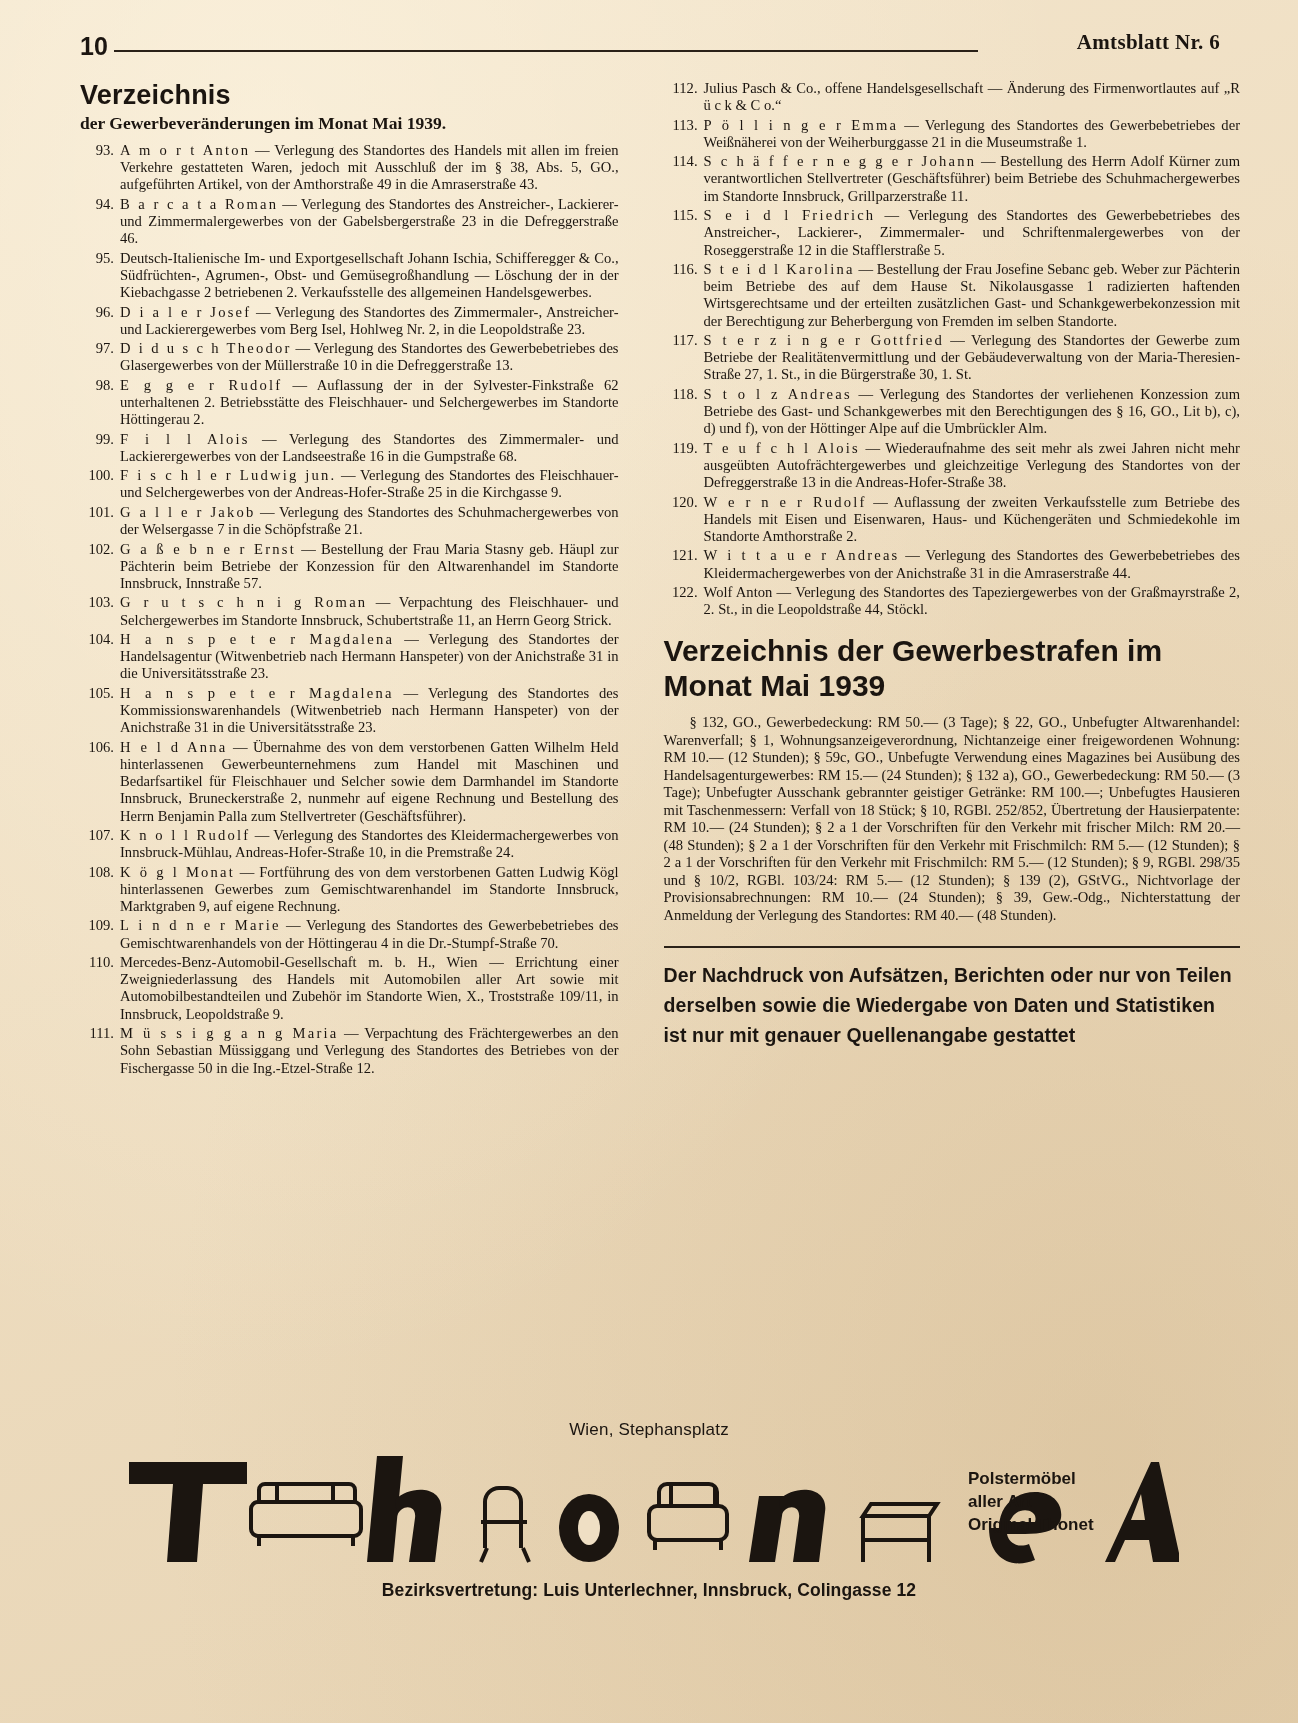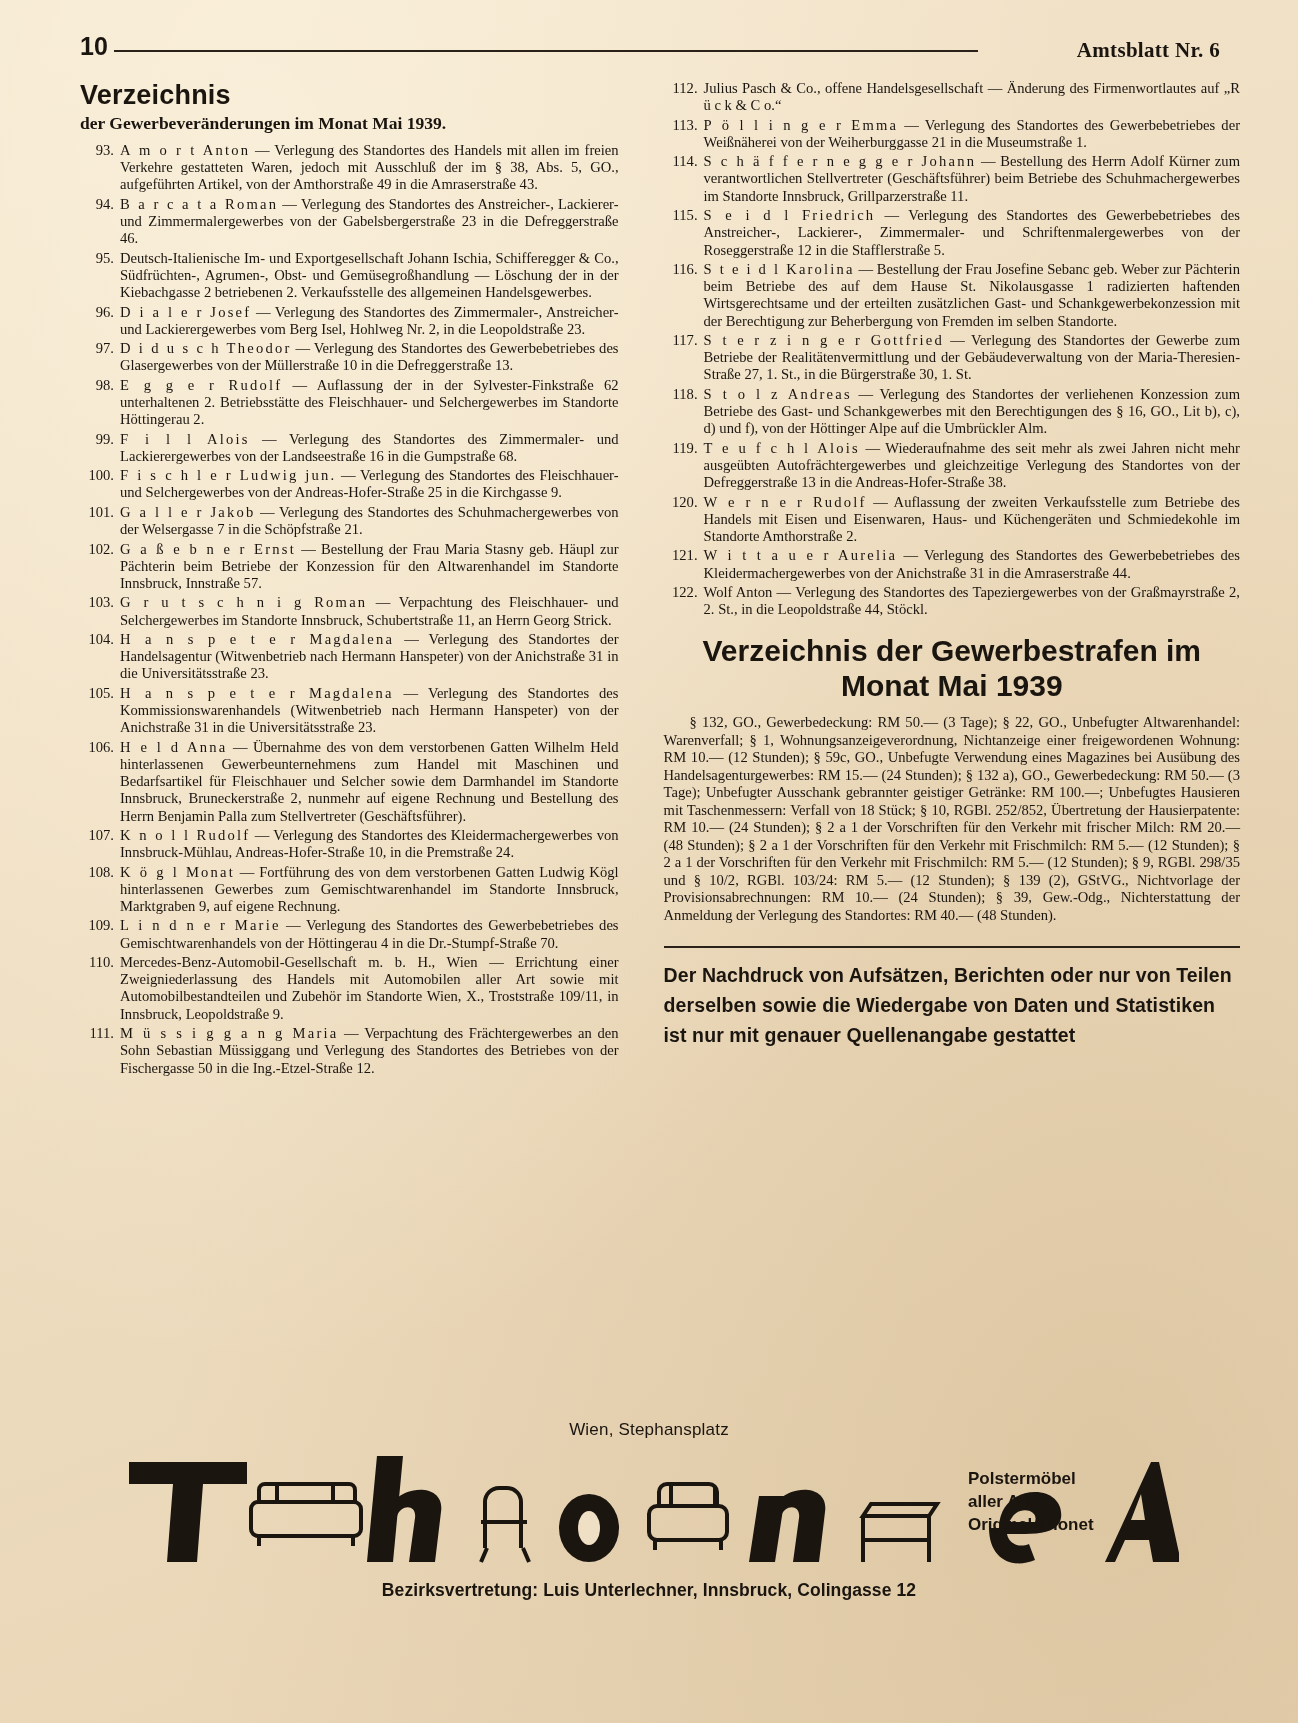--- a/index.html
+++ b/index.html
@@ -51,21 +51,20 @@
     border-top: 2px solid #2a2118;
   }
   .hdr .title {
     position: absolute;
     right: 20px;
     top: 2px;
     font-family: "Liberation Serif", serif;
     font-weight: bold;
     font-size: 21px;
     letter-spacing: 0.3px;
-    margin-top: 8px;
   }
   .cols {
     position: absolute;
     top: 52px;
     left: 0;
     right: 0;
     display: flex;
     gap: 37px;
   }
   .col {
@@ -87,21 +86,20 @@
     font-size: 17.5px;
     font-weight: bold;
     margin: 0 0 8px 0;
   }
   h1.hd2 {
     font-family: "Liberation Sans", sans-serif;
     font-size: 30px;
     font-weight: bold;
     line-height: 1.16;
     margin: 16px 0 10px 0;
-    text-align: center;
   }
 
   ol.entries {
     list-style: none;
     margin: 0;
     padding: 0;
   }
   .entry {
     display: flex;
     font-size: 14.6px;
@@ -310,21 +308,21 @@
             <li class="entry">
               <span class="num">119.</span>
               <span class="txt"><span class="nm">T e u f c h l  Alois</span> — Wiederaufnahme des seit mehr als zwei Jahren nicht mehr ausgeübten Autofrächtergewerbes und gleichzeitige Verlegung des Standortes von der Defreggerstraße 13 in die Andreas-Hofer-Straße 38.</span>
             </li>
             <li class="entry">
               <span class="num">120.</span>
               <span class="txt"><span class="nm">W e r n e r  Rudolf</span> — Auflassung der zweiten Verkaufsstelle zum Betriebe des Handels mit Eisen und Eisenwaren, Haus- und Küchengeräten und Schmiedekohle im Standorte Amthorstraße 2.</span>
             </li>
             <li class="entry">
               <span class="num">121.</span>
-              <span class="txt"><span class="nm">W i t t a u e r  Aurelia</span> — Verlegung des Standortes des Gewerbebetriebes des Kleidermachergewerbes von der Anichstraße 31 in die Amraserstraße 44.</span>
+              <span class="txt"><span class="nm">W i t t a u e r  Andreas</span> — Verlegung des Standortes des Gewerbebetriebes des Kleidermachergewerbes von der Anichstraße 31 in die Amraserstraße 44.</span>
             </li>
             <li class="entry">
               <span class="num">122.</span>
               <span class="txt">Wolf Anton — Verlegung des Standortes des Tapeziergewerbes von der Graßmayrstraße 2, 2. St., in die Leopoldstraße 44, Stöckl.</span>
             </li>
           </ol>
 
         <h1 class="hd2">Verzeichnis der Gewerbestrafen im Monat Mai 1939</h1>
         <p class="penal">§ 132, GO., Gewerbedeckung: RM 50.— (3 Tage); § 22, GO., Unbefugter Altwarenhandel: Warenverfall; § 1, Wohnungsanzeigeverordnung, Nichtanzeige einer freigewordenen Wohnung: RM 10.— (12 Stunden); § 59c, GO., Unbefugte Verwendung eines Magazines bei Ausübung des Handelsagenturgewerbes: RM 15.— (24 Stunden); § 132 a), GO., Gewerbedeckung: RM 50.— (3 Tage); Unbefugter Ausschank gebrannter geistiger Getränke: RM 100.—; Unbefugtes Hausieren mit Taschenmessern: Verfall von 18 Stück; § 10, RGBl. 252/852, Übertretung der Hausierpatente: RM 10.— (24 Stunden); § 2 a 1 der Vorschriften für den Verkehr mit frischer Milch: RM 20.— (48 Stunden); § 2 a 1 der Vorschriften für den Verkehr mit Frischmilch: RM 5.— (12 Stunden); § 2 a 1 der Vorschriften für den Verkehr mit Frischmilch: RM 5.— (12 Stunden); § 9, RGBl. 298/35 und § 10/2, RGBl. 103/24: RM 5.— (12 Stunden); § 139 (2), GStVG., Nichtvorlage der Provisionsabrechnungen: RM 10.— (24 Stunden); § 39, Gew.-Odg., Nichterstattung der Anmeldung der Verlegung des Standortes: RM 40.— (48 Stunden).</p>
 

